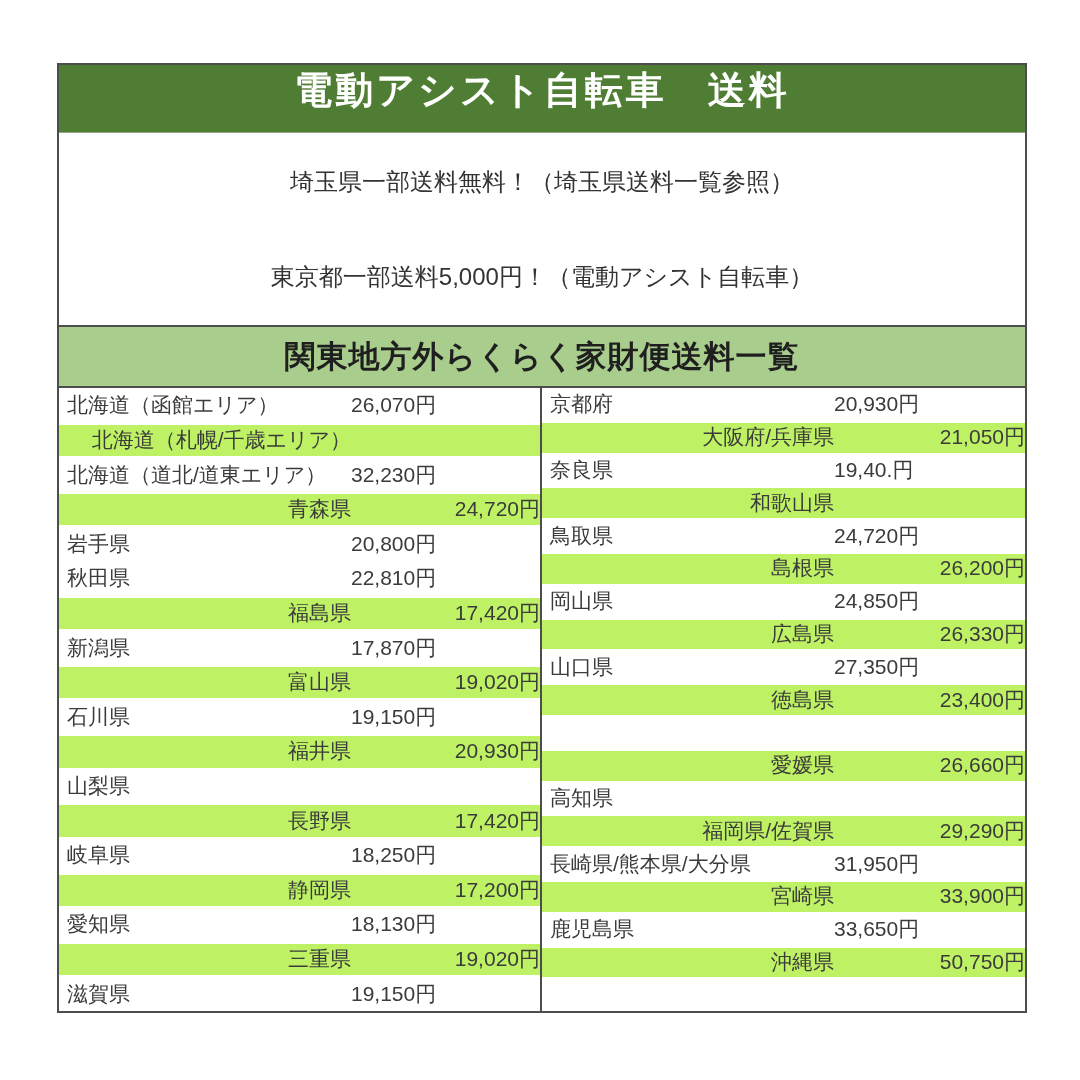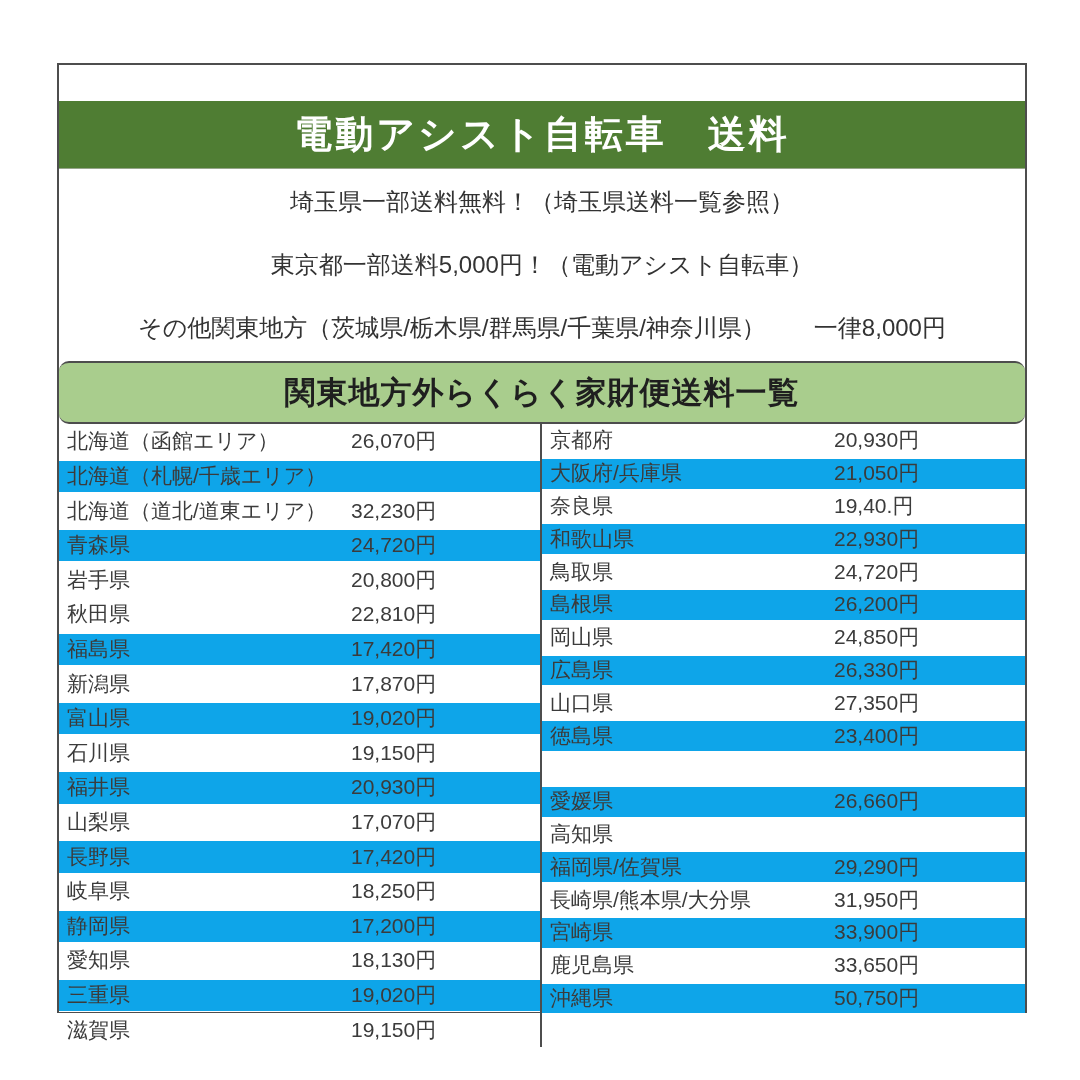--- a/index.html
+++ b/index.html
@@ -14,25 +14,24 @@
     left: 57px; top: 63px;
     width: 970px; height: 950px;
     border: 2px solid #4d4d4d;
     box-sizing: border-box;
     background: #ffffff;
   }
   .title-bar {
     height: 68px;
     background: #4F7D33;
     color: #ffffff;
-    display: flex; align-items: center; justify-content: center;
+    display: flex; align-items: flex-start; justify-content: center;
     font-size: 38px; font-weight: bold; letter-spacing: 3px;
     border-bottom: 1px solid #96a58a;
     box-sizing: border-box;
-    margin-top: 36px;
   }
   .intro {
     height: 192px;
     display: flex; flex-direction: column;
     justify-content: space-around; align-items: center;
     padding: 1px 0;
     box-sizing: border-box;
   }
   .intro-line {
     font-size: 24px; color: #333333;
@@ -40,61 +39,59 @@
   }
   .subtitle-bar {
     height: 63px;
     background: #A9CD8D;
     border-top: 2px solid #4d4d4d;
     border-bottom: 2px solid #4d4d4d;
     box-sizing: border-box;
     display: flex; align-items: center; justify-content: center;
     font-size: 31px; font-weight: bold; color: #1f1f1f;
     letter-spacing: 1px;
-    border-radius: 10px;
   }
   .fee-table {
     display: flex;
     height: 623px;
   }
   .col {
     width: 50%;
     display: flex; flex-direction: column;
     box-sizing: border-box;
   }
   .col-left { border-right: 2px solid #4d4d4d; }
   .row {
     flex: 1;
     display: flex; align-items: center;
     font-size: 21px; color: #3b3b3b;
     box-sizing: border-box;
     white-space: nowrap;
   }
-  .row.stripe { background: #0ea5e9; box-shadow: inset 0 2px 0 #ffffff, inset 0 -1px 0 #ffffff; }
+  .row.stripe { background: #bef264; box-shadow: inset 0 2px 0 #ffffff, inset 0 -1px 0 #ffffff; text-align: right; }
   .cell-region {
     width: 292px;
     padding-left: 8px;
     box-sizing: border-box;
     overflow: hidden;
   }
   .cell-price { flex: 1; }
 </style>
 </head>
 <body>
 
 <div class="sheet">
 
   <div class="title-bar">
     <span>電動アシスト自転車　送料</span>
   </div>
 
   <div class="intro">
     <div class="intro-line">埼玉県一部送料無料！（埼玉県送料一覧参照）</div>
     <div class="intro-line">東京都一部送料5,000円！（電動アシスト自転車）</div>
-    <div class="intro-line">その他関東地方（茨城県/栃木県/群馬県/千葉県/神奈川県）　　一律8,000円</div>
   </div>
 
   <div class="subtitle-bar">
     <span>関東地方外らくらく家財便送料一覧</span>
   </div>
 
   <div class="fee-table">
     <div class="col col-left">
         <div class="row">
           <span class="cell-region">北海道（函館エリア）</span>
@@ -134,21 +131,20 @@
         <div class="row">
           <span class="cell-region">石川県</span>
           <span class="cell-price">19,150円</span>
         </div>
         <div class="row stripe">
           <span class="cell-region">福井県</span>
           <span class="cell-price">20,930円</span>
         </div>
         <div class="row">
           <span class="cell-region">山梨県</span>
-          <span class="cell-price">17,070円</span>
         </div>
         <div class="row stripe">
           <span class="cell-region">長野県</span>
           <span class="cell-price">17,420円</span>
         </div>
         <div class="row">
           <span class="cell-region">岐阜県</span>
           <span class="cell-price">18,250円</span>
         </div>
         <div class="row stripe">
@@ -176,21 +172,20 @@
         <div class="row stripe">
           <span class="cell-region">大阪府/兵庫県</span>
           <span class="cell-price">21,050円</span>
         </div>
         <div class="row">
           <span class="cell-region">奈良県</span>
           <span class="cell-price">19,40.円</span>
         </div>
         <div class="row stripe">
           <span class="cell-region">和歌山県</span>
-          <span class="cell-price">22,930円</span>
         </div>
         <div class="row">
           <span class="cell-region">鳥取県</span>
           <span class="cell-price">24,720円</span>
         </div>
         <div class="row stripe">
           <span class="cell-region">島根県</span>
           <span class="cell-price">26,200円</span>
         </div>
         <div class="row">

